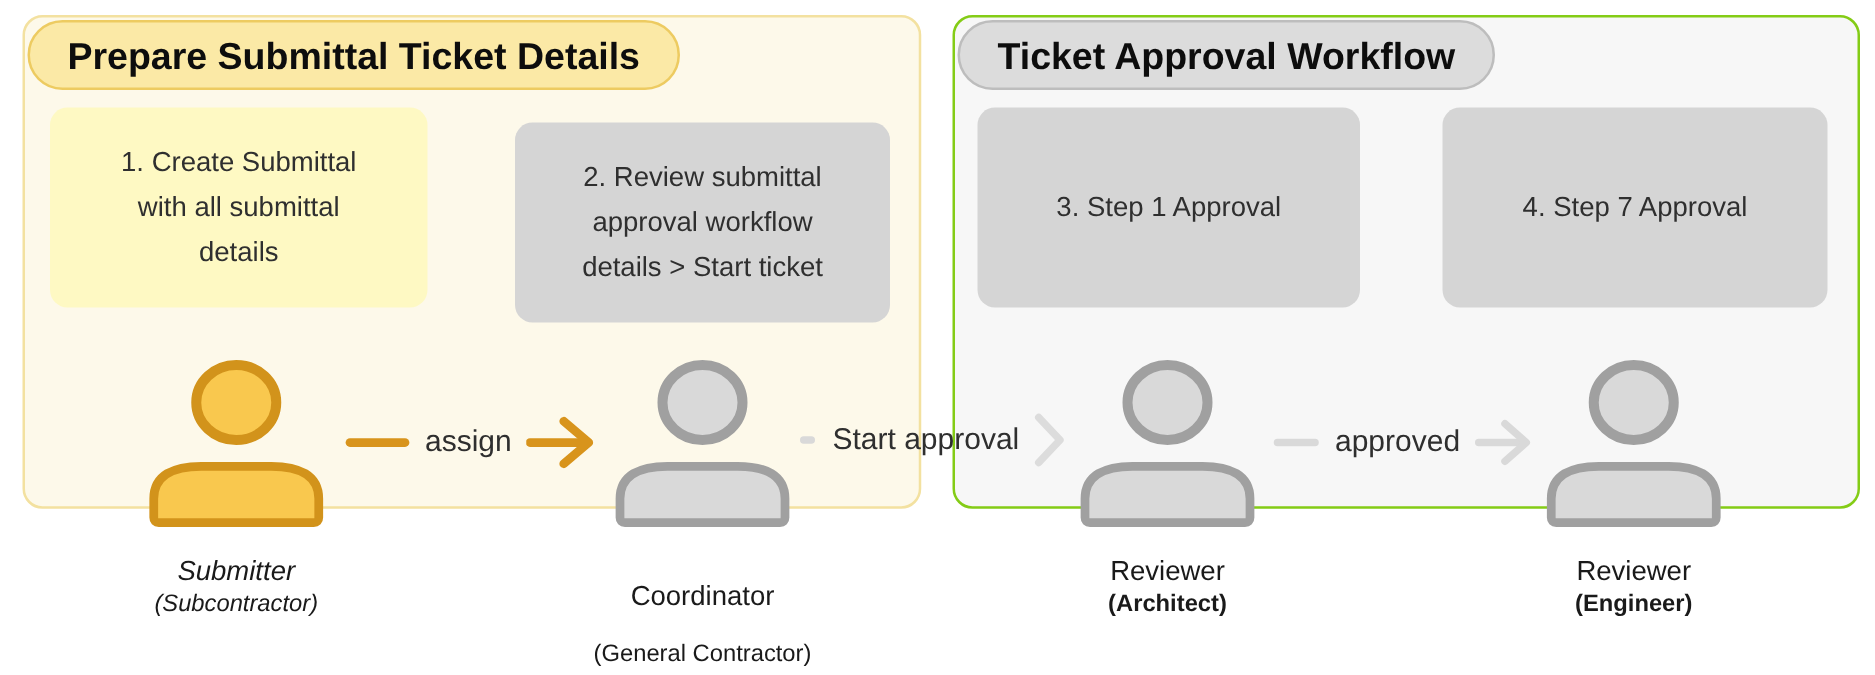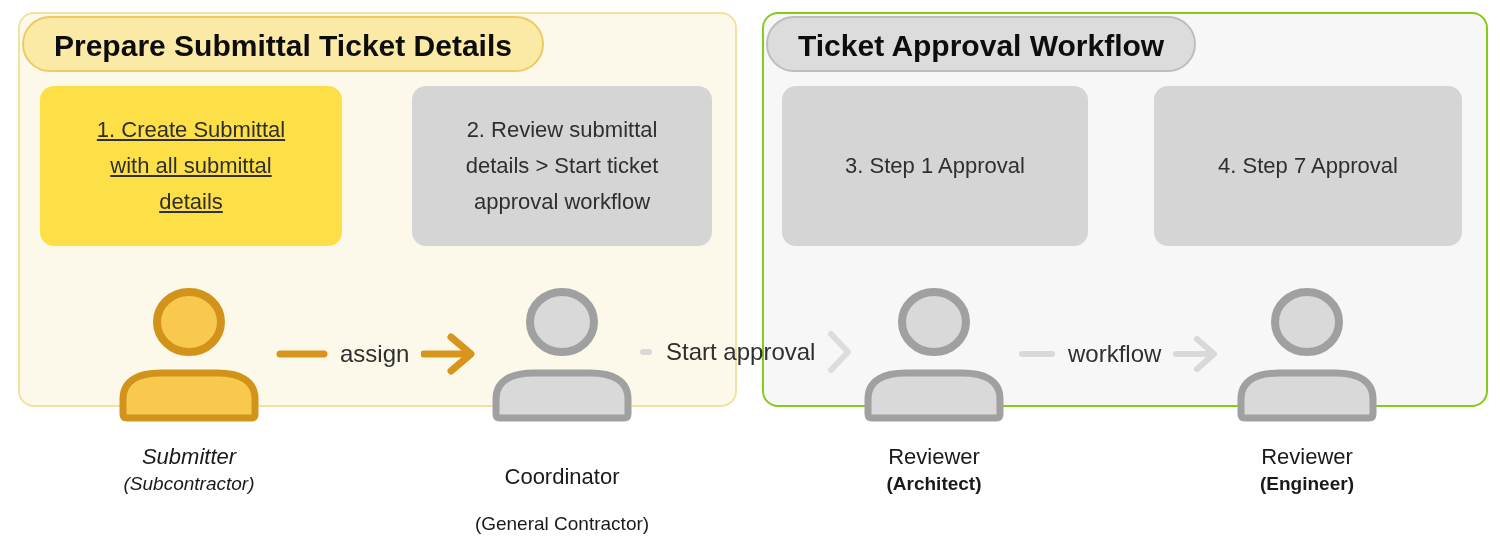--- a/index.html
+++ b/index.html
@@ -17,24 +17,24 @@
     white-space:nowrap;box-sizing:border-box;
   }
   .pill-yellow{background:#FBE9A6;border:2px solid #EDCB61;}
   .pill-gray{background:#DCDCDC;border:2px solid #BDBDBD;}
 
   .box{
     position:absolute;top:72px;height:160px;border-radius:14px;
     display:flex;flex-direction:column;justify-content:center;align-items:center;
     font-size:22px;line-height:36px;color:#2F2F2F;text-align:center;
   }
-  .box-amber{background:#fde047;text-decoration:underline;}
+  .box-amber{background:#fef9c3;}
   .box-gray{background:#D5D5D5;}
   .box1{left:20px;width:302px;}
-  .box2{left:392px;width:300px;}
+  .box2{left:392px;width:300px;margin-top:12px;}
   .box3{left:18px;width:306px;}
   .box4{left:390px;width:308px;}
 
   .actor{position:absolute;width:260px;display:flex;flex-direction:column;align-items:center;}
   .actor svg{display:block;}
   .role{margin-top:18px;font-size:22px;line-height:27px;color:#1a1a1a;}
   .org{font-size:19px;line-height:27px;color:#1a1a1a;}
   .org-bold{font-weight:600;}
 
   .connector{
@@ -53,22 +53,22 @@
     <div class="pill pill-yellow">Prepare Submittal Ticket Details</div>
 
     <div class="box box-amber box1">
       <div>1. Create Submittal</div>
       <div>with all submittal</div>
       <div>details</div>
     </div>
 
     <div class="box box-gray box2">
       <div>2. Review submittal</div>
+      <div>approval workflow</div>
       <div>details &gt; Start ticket</div>
-      <div>approval workflow</div>
     </div>
 
     <div class="actor" style="left:39px;top:270px;font-style:italic;">
       <svg width="144" height="141" viewBox="0 0 144 141">
         <ellipse cx="72" cy="38" rx="32" ry="30" fill="#F9C84E" stroke="#D2931B" stroke-width="8"></ellipse>
         <path d="M 10 134 Q 6 134 6 130 L 6 115 C 6 96 22 89 44 89 L 100 89 C 122 89 138 96 138 115 L 138 130 Q 138 134 134 134 Z" fill="#F9C84E" stroke="#D2931B" stroke-width="7" stroke-linejoin="round"></path>
       </svg>
       <div class="role">Submitter</div>
       <div class="org">(Subcontractor)</div>
     </div>
@@ -111,21 +111,21 @@
         <path d="M 10 134 Q 6 134 6 130 L 6 115 C 6 96 22 89 44 89 L 100 89 C 122 89 138 96 138 115 L 138 130 Q 138 134 134 134 Z" fill="#D9D9D9" stroke="#A0A0A0" stroke-width="7" stroke-linejoin="round"></path>
       </svg>
       <div class="role">Reviewer</div>
       <div class="org org-bold">(Architect)</div>
     </div>
 
     <div class="connector" style="left:254px;top:316px;">
       <svg width="38" height="12" viewBox="0 0 38 12">
         <line x1="4" y1="6" x2="34" y2="6" stroke="#D9D9D9" stroke-width="6" stroke-linecap="round"></line>
       </svg>
-      <span>workflow</span>
+      <span>approved</span>
       <svg width="46" height="40" viewBox="0 0 46 40">
         <line x1="3" y1="20" x2="38" y2="20" stroke="#D9D9D9" stroke-width="6" stroke-linecap="round"></line>
         <polyline points="24,5 41,20 24,35" fill="none" stroke="#D9D9D9" stroke-width="6" stroke-linecap="round" stroke-linejoin="round"></polyline>
       </svg>
     </div>
 
     <div class="actor" style="left:413px;top:270px;">
       <svg width="144" height="141" viewBox="0 0 144 141">
         <ellipse cx="72" cy="38" rx="32" ry="30" fill="#D9D9D9" stroke="#A0A0A0" stroke-width="8"></ellipse>
         <path d="M 10 134 Q 6 134 6 130 L 6 115 C 6 96 22 89 44 89 L 100 89 C 122 89 138 96 138 115 L 138 130 Q 138 134 134 134 Z" fill="#D9D9D9" stroke="#A0A0A0" stroke-width="7" stroke-linejoin="round"></path>

